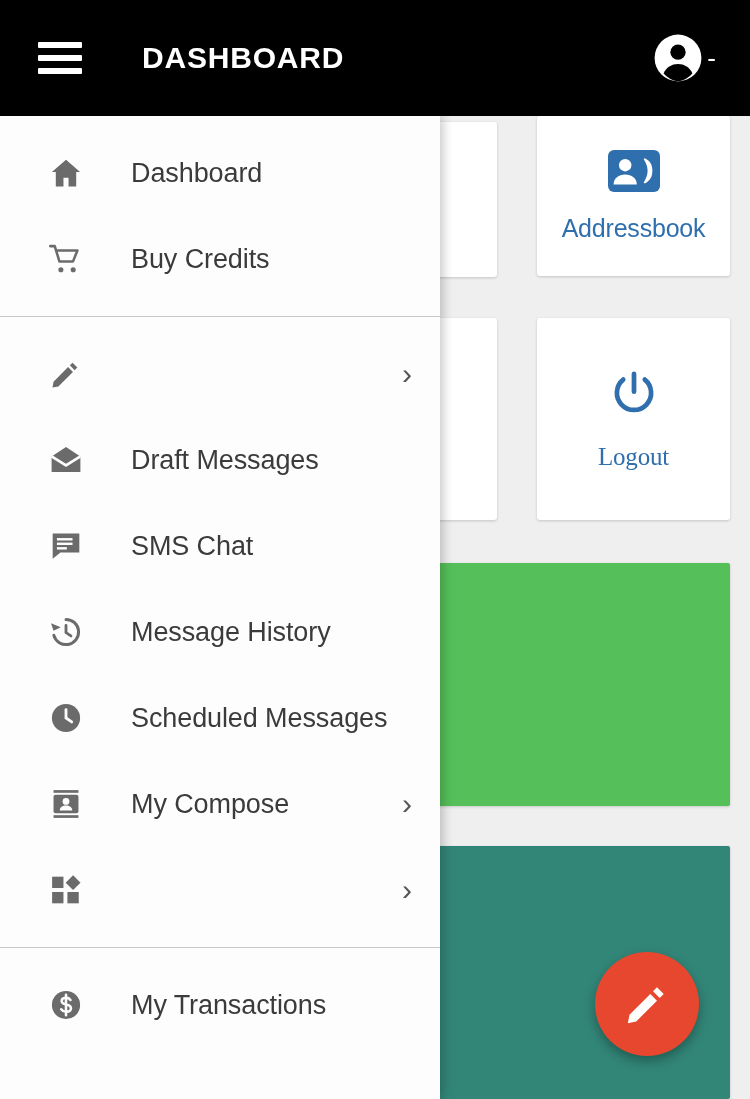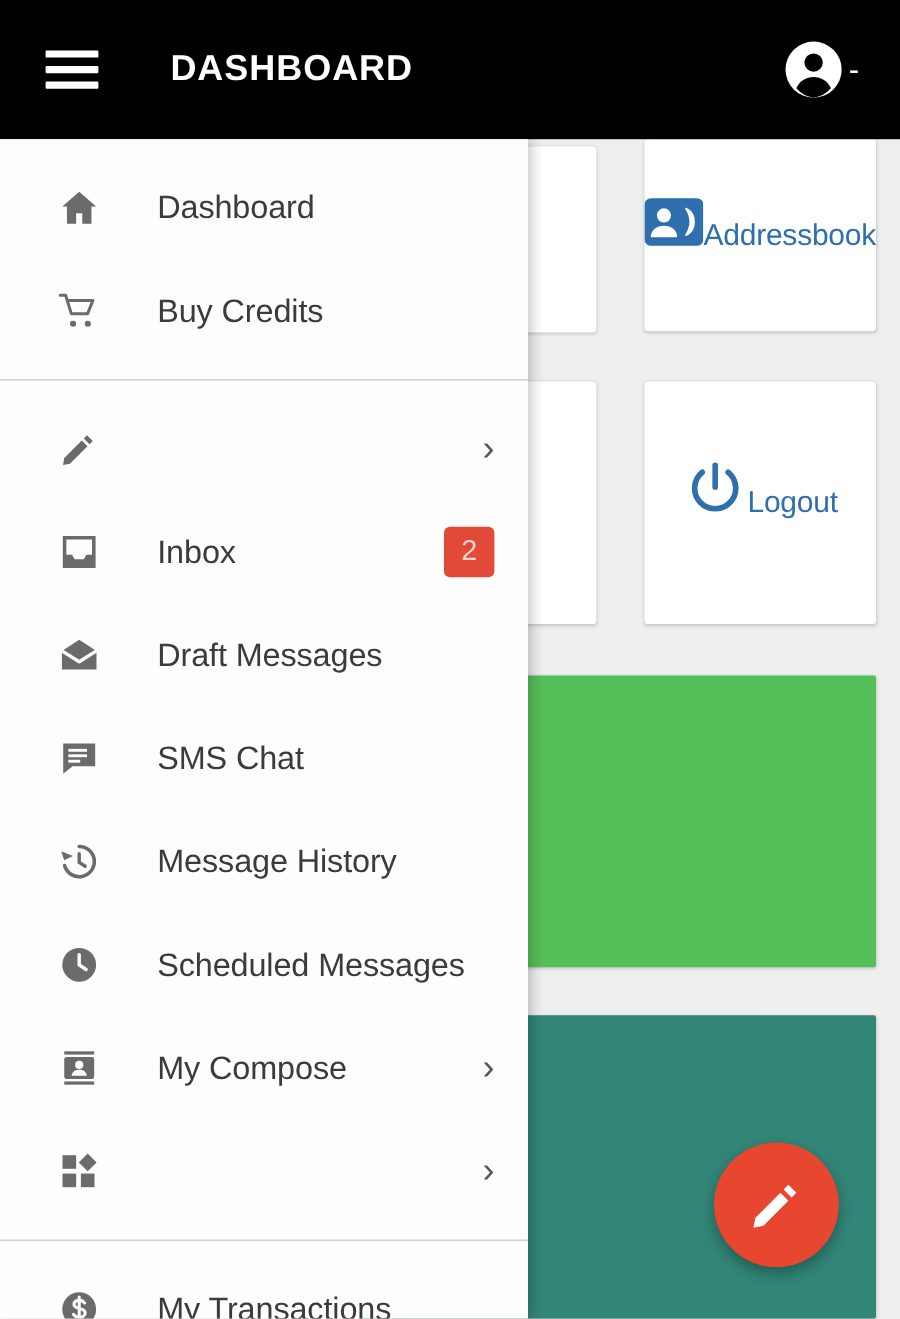--- a/index.html
+++ b/index.html
@@ -10,33 +10,33 @@
     overflow:hidden;
   }
   #app { position:relative; width:750px; height:1099px; background:#efefef; }
 
   
   .bg-layer { position:absolute; inset:0; z-index:1; }
 
   .card {
     position:absolute; background:#ffffff; border-radius:3px;
     box-shadow:0 1px 3px rgba(0,0,0,0.18);
-    display:flex; 
+    display:flex; flex-direction:column;
     align-items:center; justify-content:center;
   }
   .card-label {
     color:#2f6fad; font-size:25px; font-weight:400;
     letter-spacing:-0.2px; white-space:nowrap;
   }
   .card-icon { margin-bottom:22px; display:block; }
 
   #card-reports   { left:277px; top:122px; width:220px; height:155px; }
   #card-address   { left:537px; top:116px; width:193px; height:160px; }
   #card-api       { left:277px; top:318px; width:220px; height:202px; }
-  #card-logout    { left:537px; top:318px; width:193px; height:202px; }
+  #card-logout    { left:537px; top:318px; width:193px; height:202px;font-family:Liberation Serif, serif; }
 
   .panel { position:absolute; border-radius:2px; box-shadow:0 1px 3px rgba(0,0,0,0.16); }
   #panel-green { left:300px; top:563px; width:430px; height:243px; }
   #panel-teal  { left:300px; top:846px; width:430px; height:253px; }
 
   
   #fab {
     position:absolute; left:595px; top:952px; width:104px; height:104px;
     border-radius:50%;
     display:flex; align-items:center; justify-content:center;
@@ -197,30 +197,20 @@
       <div class="nav-item">
         <span class="nav-ico">
           <svg width="34" height="34" viewBox="0 0 24 24">
             <path d="M3.2 17.4l10.3-10.3 3.4 3.4L6.6 20.8l-4.1.7z" fill="#6b6b6b"></path>
             <path d="M14.7 5.9l1.9-1.9 3.4 3.4-1.9 1.9z" fill="#6b6b6b"></path>
           </svg>
         </span>
         <span class="nav-chevron">›</span>
       </div>
 
-      <div class="nav-item">
-        <span class="nav-ico">
-          <svg width="34" height="34" viewBox="0 0 24 24">
-            <path d="M3.4 3.6h17.2v16.8H3.4z" fill="none" stroke="#6b6b6b" stroke-width="2.1"></path>
-            <path d="M3.4 13.6h4.4l1.5 2.6h5.4l1.5-2.6h4.4v6.8H3.4z" fill="#6b6b6b"></path>
-          </svg>
-        </span>
-        <span class="nav-label">Inbox</span>
-        <span class="nav-badge">2</span>
-      </div>
 
       <div class="nav-item">
         <span class="nav-ico">
           <svg width="36" height="36" viewBox="0 0 24 24">
             <path d="M2.4 9.6L12 3.4l9.6 6.2v10.4H2.4z" fill="#6b6b6b"></path>
             <path d="M2.4 9.6L12 15.6l9.6-6" fill="none" stroke="#fdfdfd" stroke-width="1.9" stroke-linejoin="round"></path>
           </svg>
         </span>
         <span class="nav-label">Draft Messages</span>
       </div>

